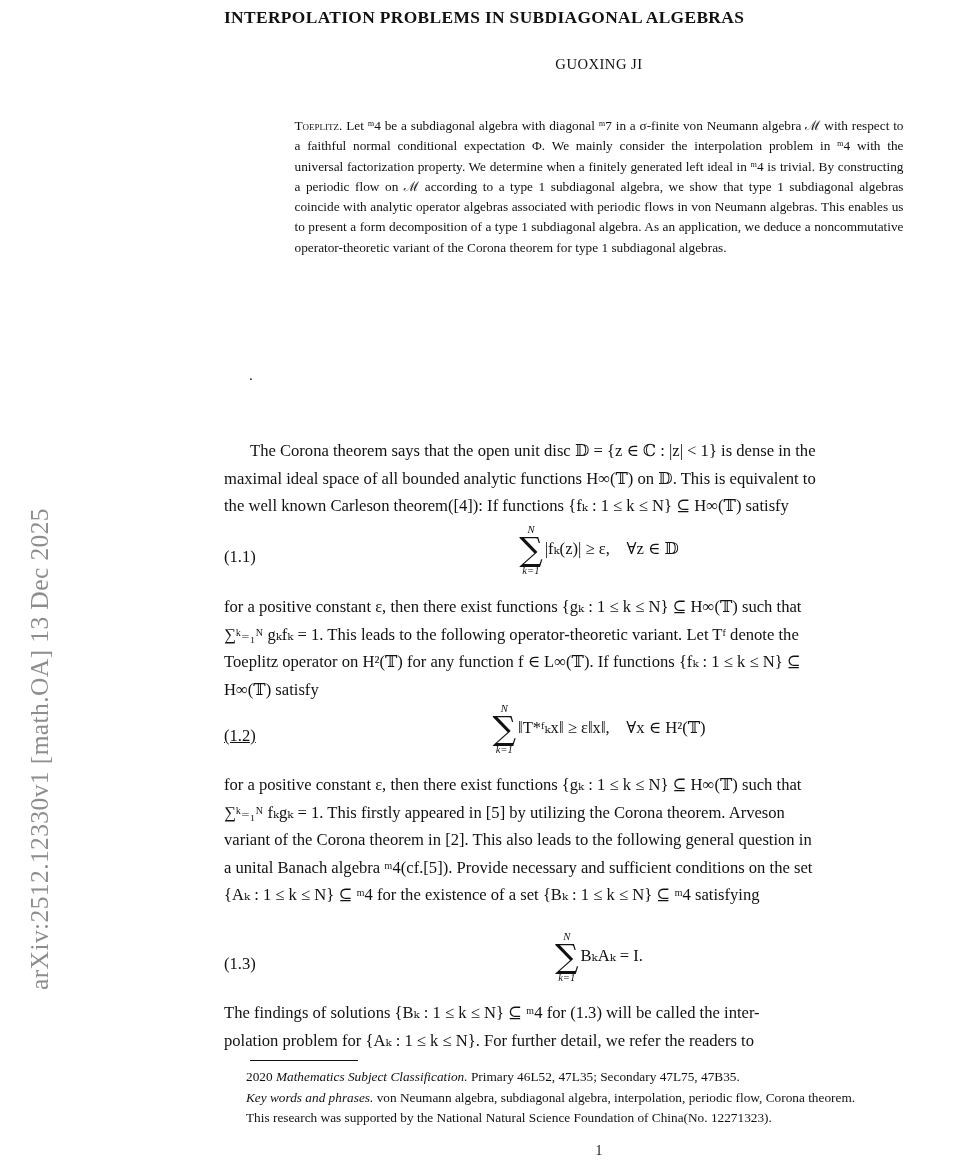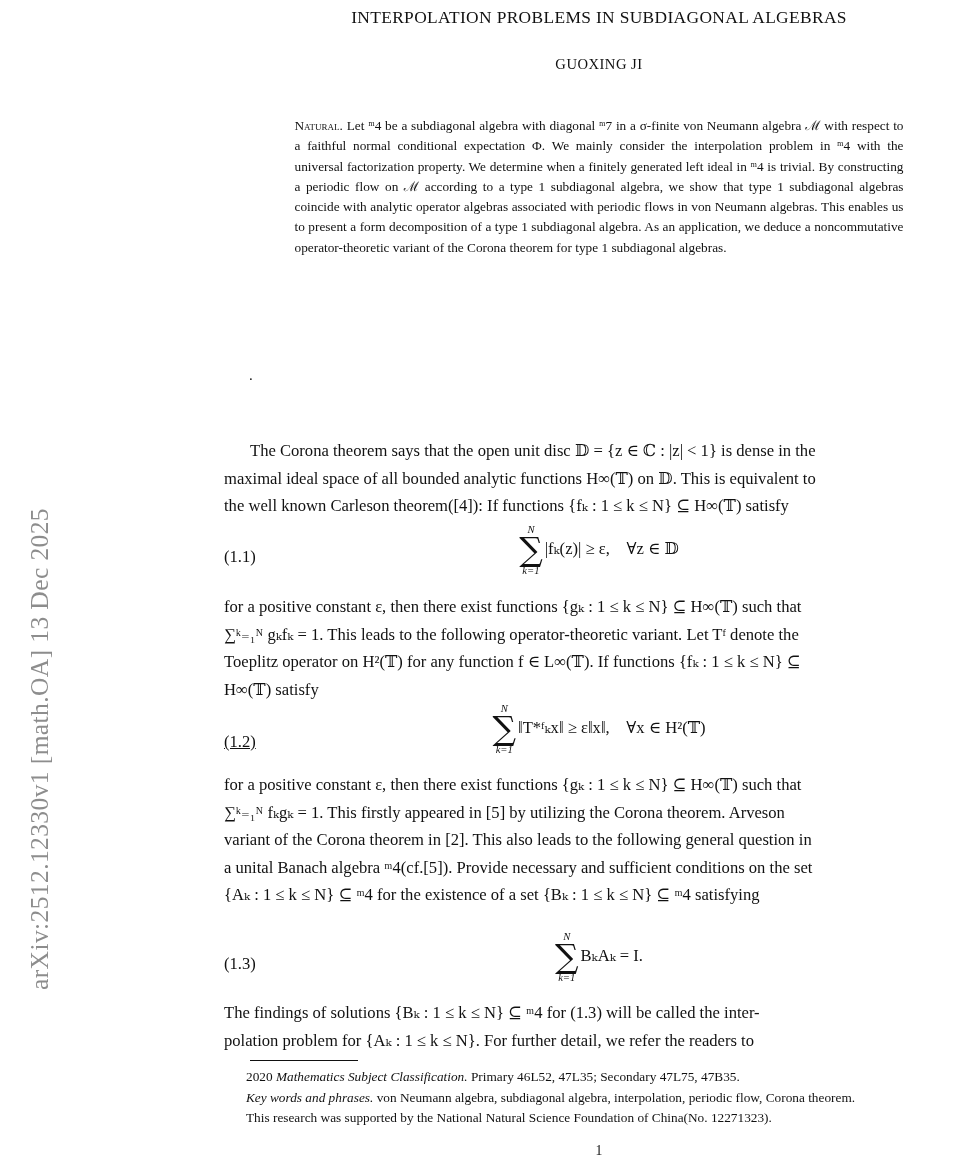--- a/index.html
+++ b/index.html
@@ -43,22 +43,22 @@
   
   .page {
     position: absolute;
     left: 224px;
     top: 0;
     width: 750px;
     height: 1165px;
   }
 
   .title {
-    text-align: center;
-    font-weight: normal;
+    text-align: left;
+    font-weight: bold;
     font-size: 17.4px;
     letter-spacing: 0.35px;
     margin-top: 6px;
     line-height: 22px;
   }
   .author {
     text-align: center;
     font-size: 14.6px;
     letter-spacing: 0.5px;
     margin-top: 28px;
@@ -199,21 +199,21 @@
   <div class="txt">arXiv:2512.12330v1  [math.OA]  13 Dec 2025</div>
 </div>
 
 <div class="page">
 
   <div class="title">INTERPOLATION PROBLEMS IN SUBDIAGONAL ALGEBRAS</div>
 
   <div class="author">GUOXING JI</div>
 
   <div class="abstract">
-    <p><span class="sc">Natural.</span>
+    <p><span class="sc">Toeplitz.</span>
       <span>Let ᵐ4 be a subdiagonal algebra with diagonal ᵐ7 in a σ-finite von Neumann algebra ℳ with respect to a faithful normal conditional expectation Φ. We mainly consider the interpolation problem in ᵐ4 with the universal factorization property. We determine when a finitely generated left ideal in ᵐ4 is trivial. By constructing a periodic flow on ℳ according to a type 1 subdiagonal algebra, we show that type 1 subdiagonal algebras coincide with analytic operator algebras associated with periodic flows in von Neumann algebras. This enables us to present a form decomposition of a type 1 subdiagonal algebra. As an application, we deduce a noncommutative operator-theoretic variant of the Corona theorem for type 1 subdiagonal algebras.</span></p>
   </div>
 
   <div class="stray-dot">.</div>
 
 
   <div class="para body-text" style="top:437px;">
     <div style="text-align:justify;"><span class="ind"></span><span>The Corona theorem says that the open unit disc 𝔻 = {z ∈ ℂ : |z| &lt; 1} is dense in the</span></div>
     <div>maximal ideal space of all bounded analytic functions H∞(𝕋) on 𝔻. This is equivalent to</div>
     <div>the well known Carleson theorem([4]): If functions {fₖ : 1 ≤ k ≤ N} ⊆ H∞(𝕋) satisfy</div>
@@ -231,21 +231,21 @@
   </div>
 
   <div class="para body-text" style="top:593px;">
     <div>for a positive constant ε, then there exist functions {gₖ : 1 ≤ k ≤ N} ⊆ H∞(𝕋) such that</div>
     <div>∑ᵏ₌₁ᴺ gₖfₖ = 1. This leads to the following operator-theoretic variant. Let Tᶠ denote the</div>
     <div>Toeplitz operator on H²(𝕋) for any function f ∈ L∞(𝕋). If functions {fₖ : 1 ≤ k ≤ N} ⊆</div>
     <div>H∞(𝕋) satisfy</div>
   </div>
 
   <div class="eqrow" style="top:703px;">
-    <span class="eqnum" style="top:29px;text-decoration:underline;">(1.2)</span>
+    <span class="eqnum" style="top:23px;text-decoration:underline;">(1.2)</span>
     <div class="eqbody">
       <span class="sum">
         <span class="lim">N</span>
         <span class="sig">∑</span>
         <span class="lim">k=1</span>
       </span><span class="eqexpr">‖T*ᶠₖx‖ ≥ ε‖x‖, ∀x ∈ H²(𝕋)</span>
     </div>
   </div>
 
   <div class="para body-text" style="top:771px;">

